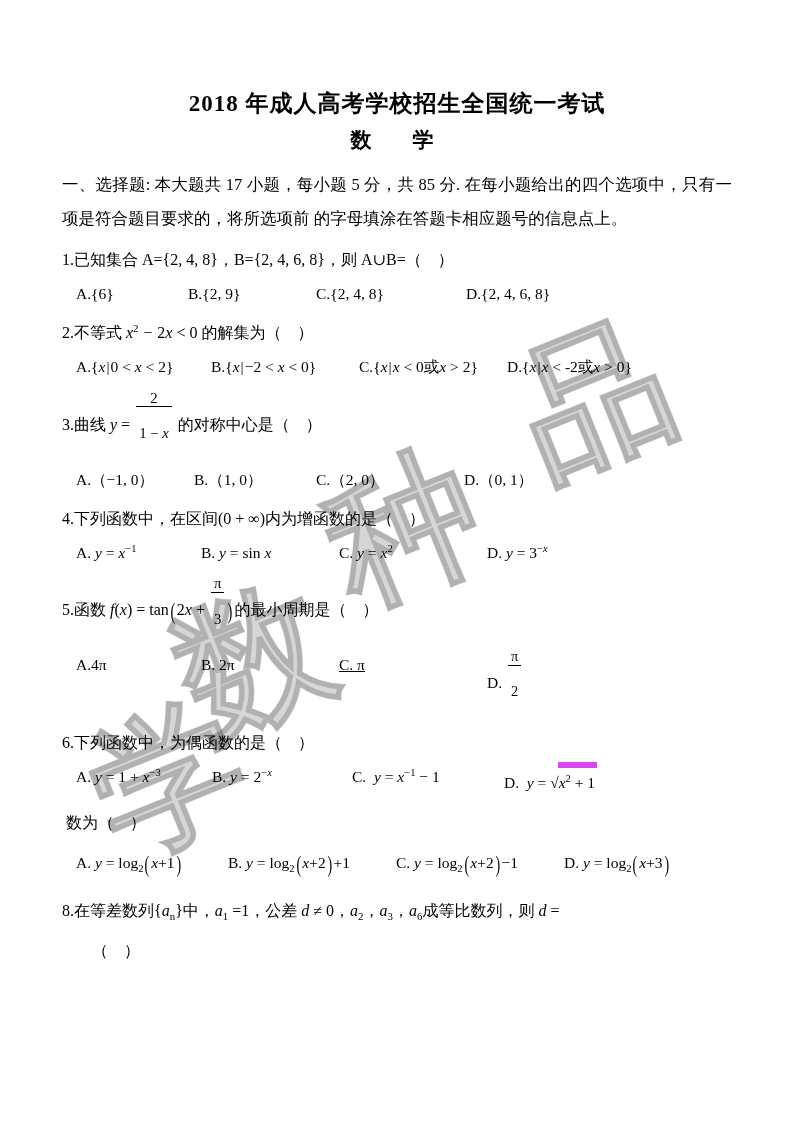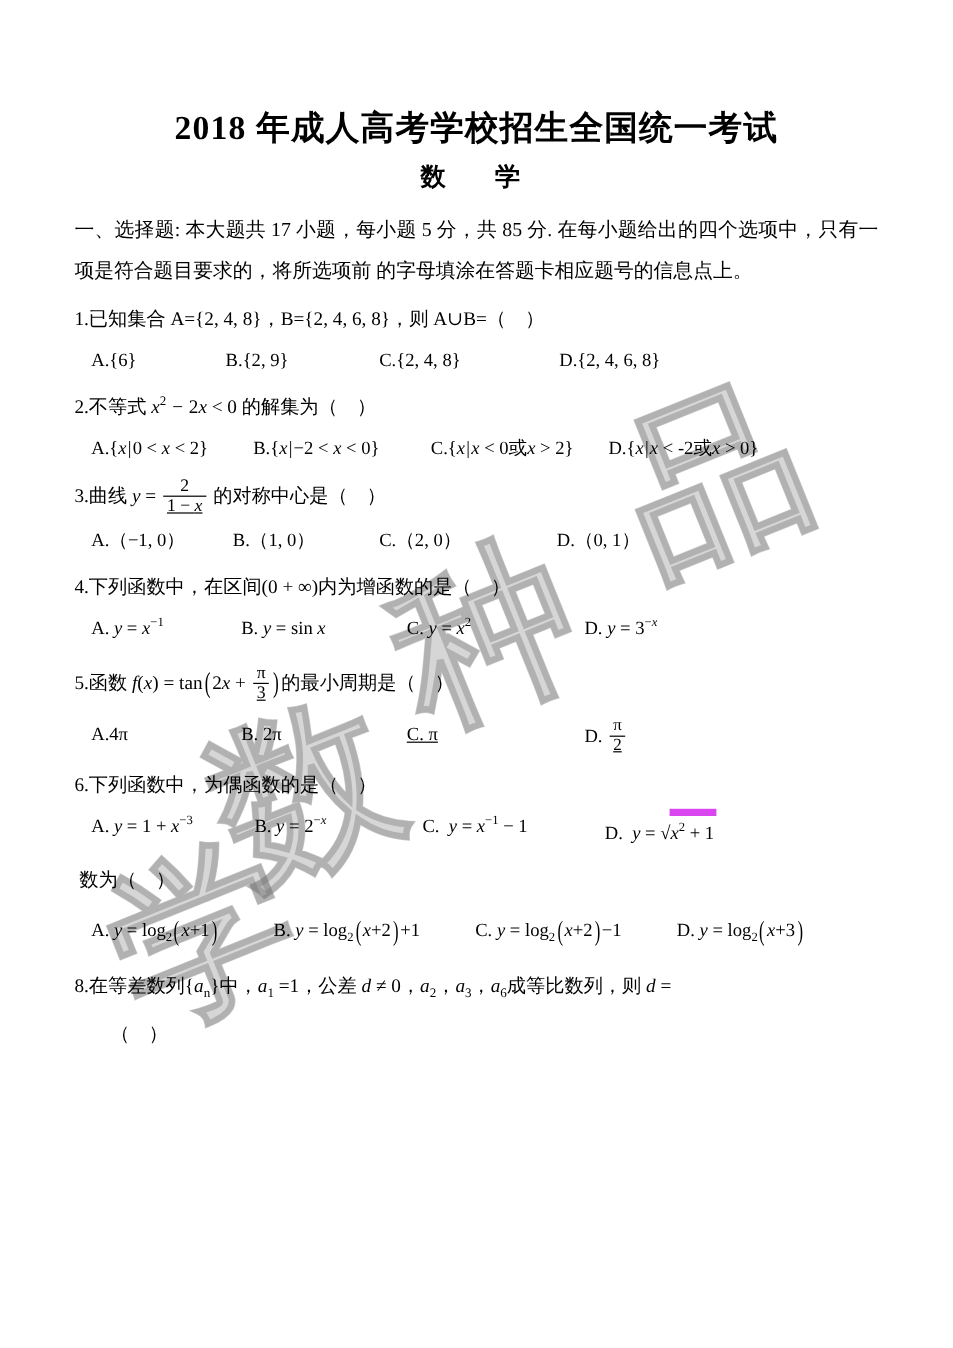--- a/index.html
+++ b/index.html
@@ -16,21 +16,21 @@
     font-family: "Liberation Serif", "DejaVu Serif", serif;
     color: #000000;
   }
   .content {
     position: relative;
     padding: 88px 62px 0 62px;
     z-index: 2;
   }
   .title {
     text-align: center;
-    font-size: 28px;
+    font-size: 23px;
     font-weight: bold;
     letter-spacing: 1px;
     margin: 0 0 6px 0;
     line-height: 1.4;
   }
   .subtitle {
     text-align: center;
     font-size: 21px;
     font-weight: bold;
     letter-spacing: 10px;
@@ -88,21 +88,21 @@
     display: inline-block;
     vertical-align: middle;
     text-align: center;
     font-size: 0.92em;
     line-height: 1.12;
     margin: 0 2px;
     position: relative;
     top: -1px;
   }
   .frac .num { display: block; padding: 0 3px; }
-  .frac .den { display: block; border-top: 1px solid #000; padding: 0 3px; text-decoration: underline; }
+  .frac .den { display: block; border-top: 1px solid #000; padding: 18px 3px; }
   .bigparen {
     display: inline-block;
     font-size: 1.5em;
     vertical-align: middle;
     font-family: "Liberation Serif", serif;
     transform: scaleX(0.6);
   }
   .sqrt {
     display: inline-block;
     border-top: 6px solid #d946ef;

